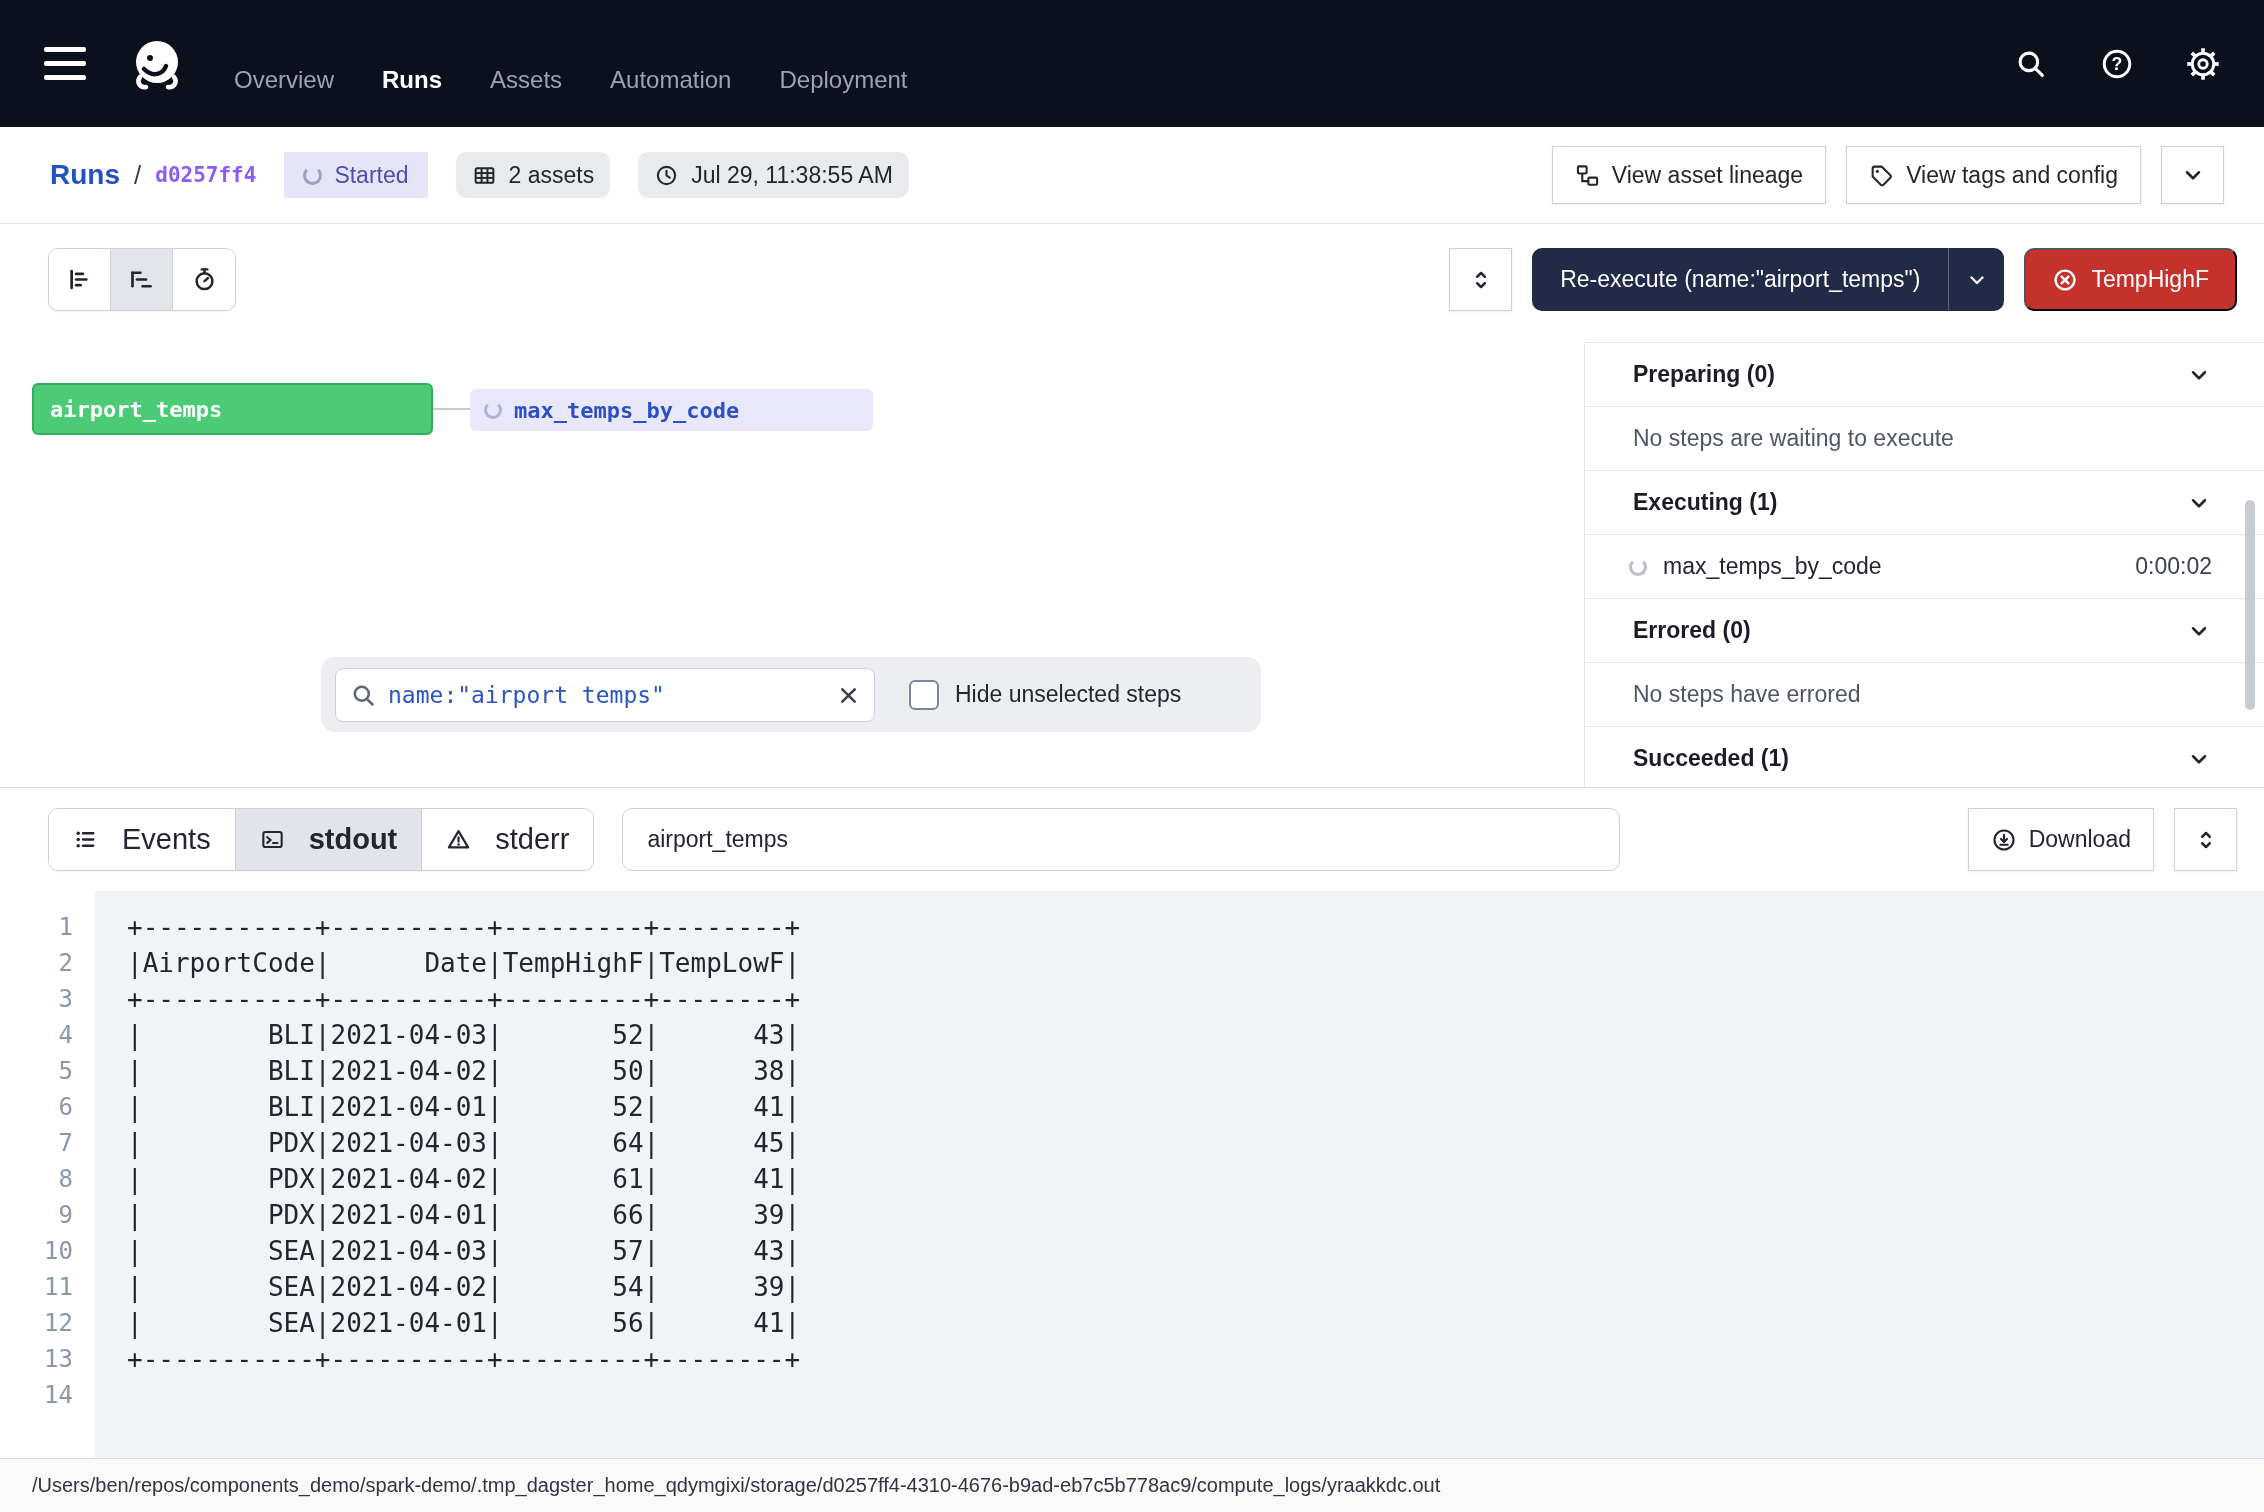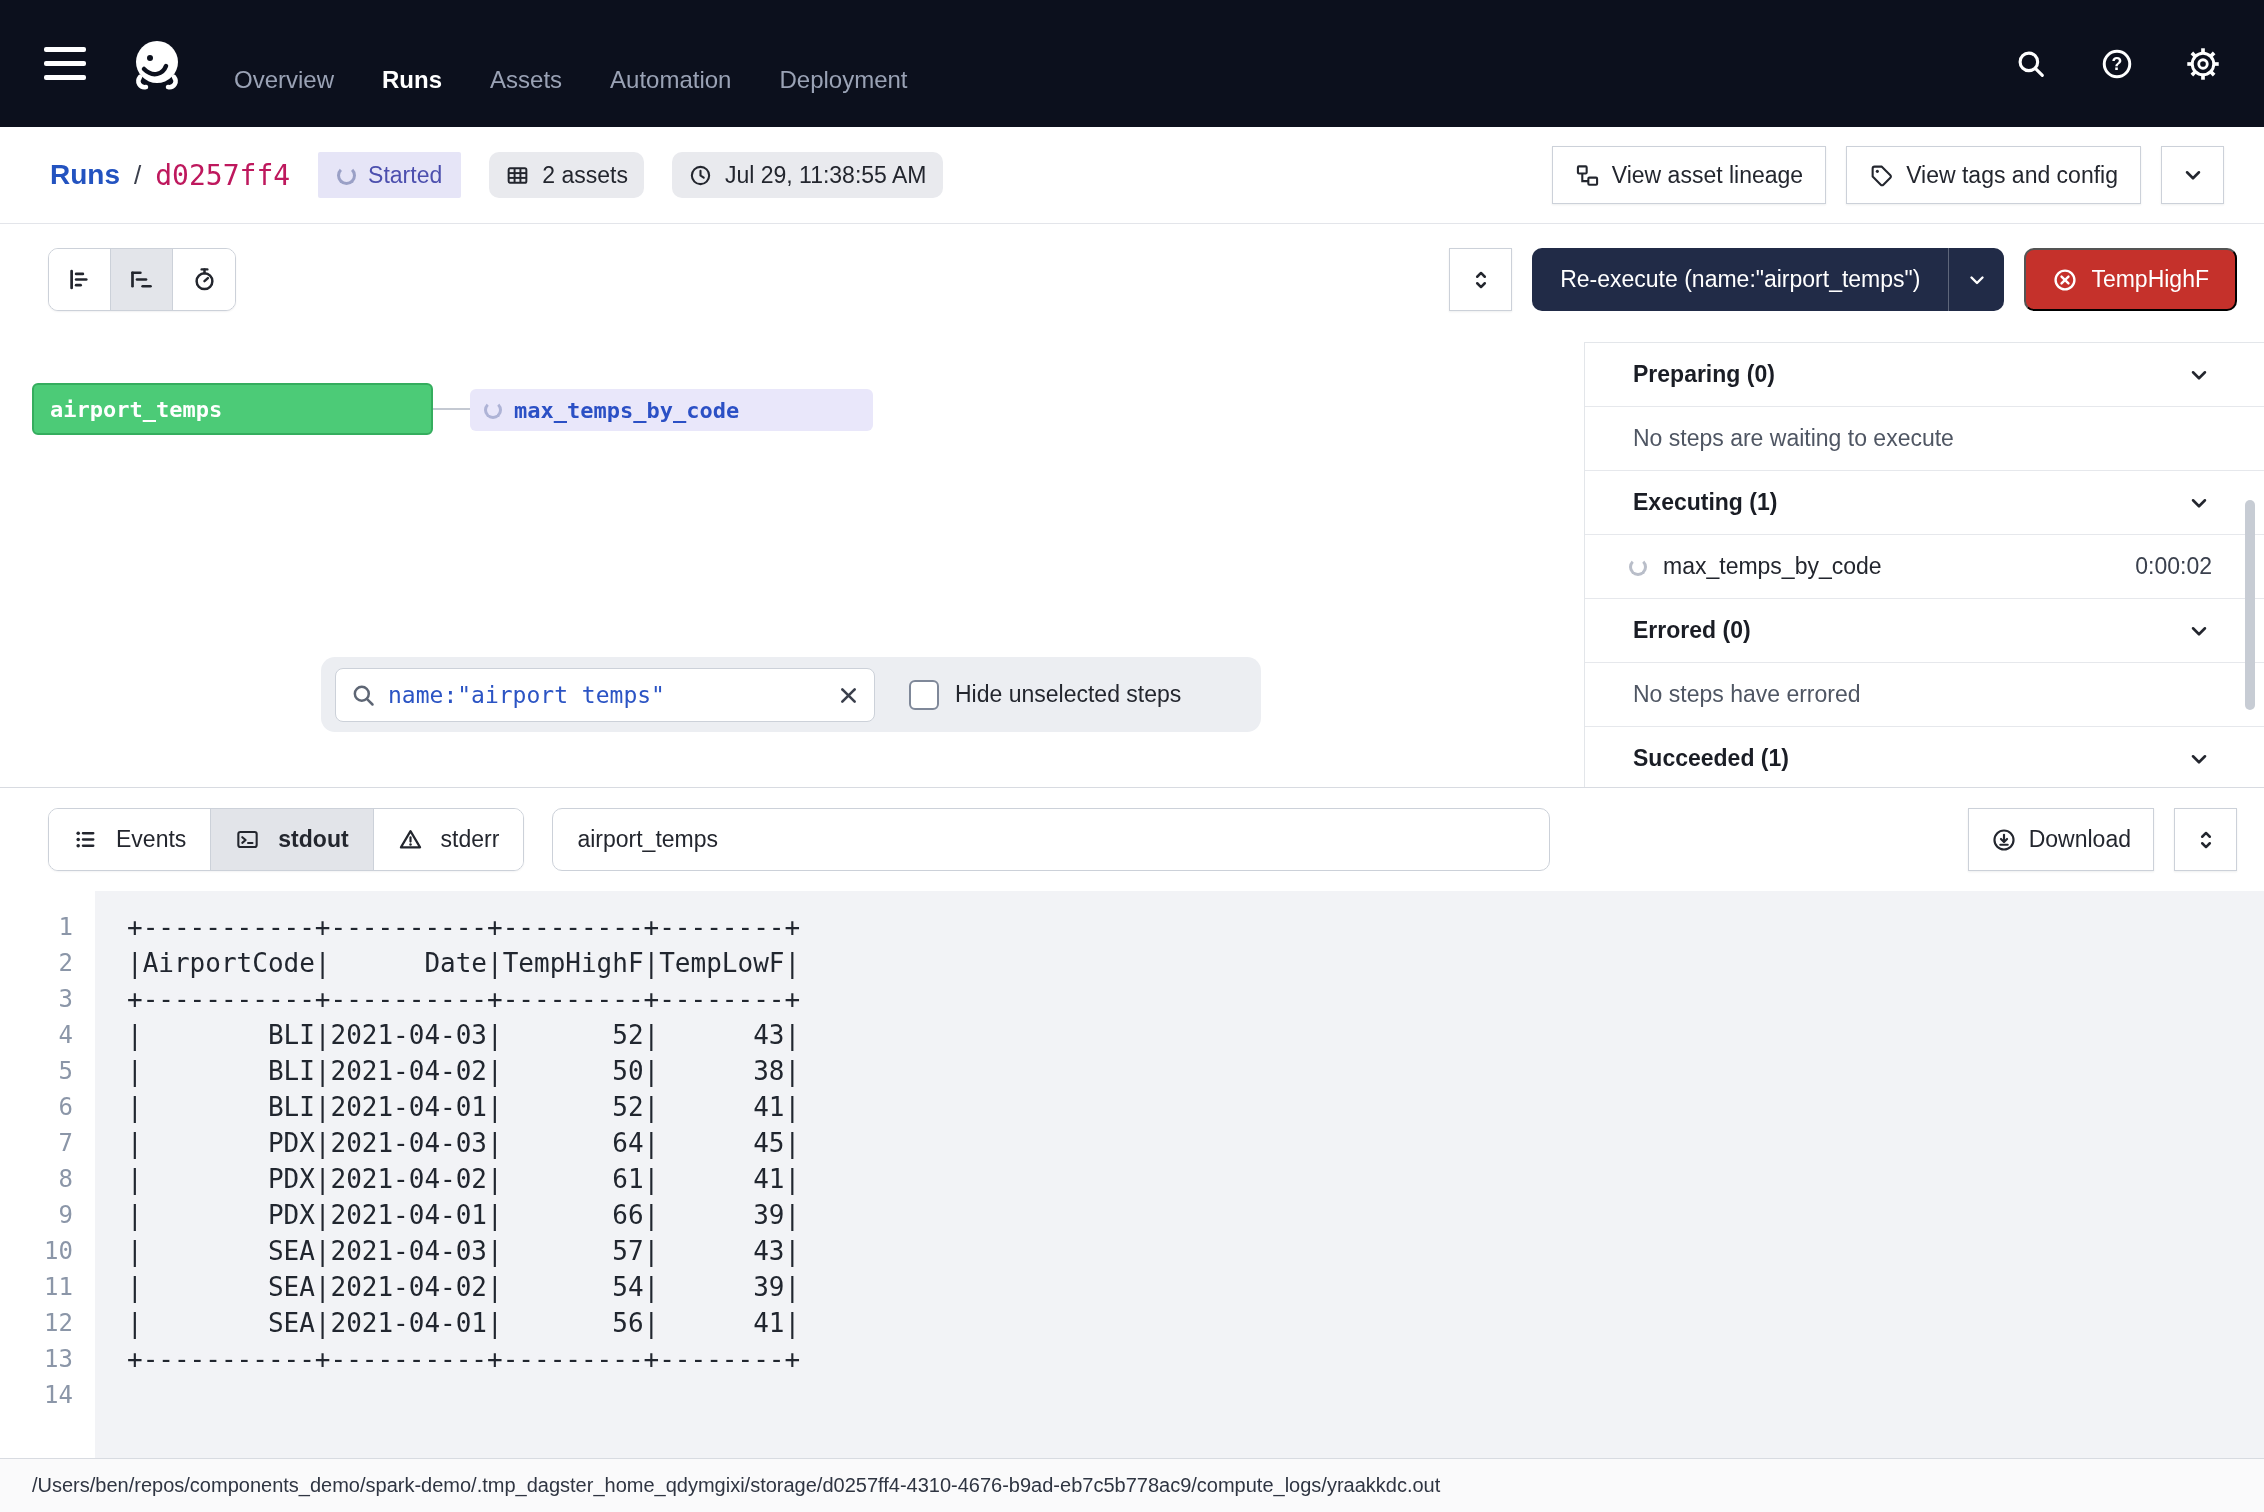--- a/index.html
+++ b/index.html
@@ -26,21 +26,21 @@
   .topnav-icon { cursor: pointer; display: flex; }
 
   
   .run-header {
     height: 97px; background: #fff; border-bottom: 1px solid #e3e5ea;
     display: flex; align-items: center; padding: 0 40px 0 50px; gap: 28px;
   }
   .breadcrumb { display: flex; align-items: center; gap: 14px; }
   .crumb-runs { color: #2353c0; font-weight: 700; font-size: 28px; cursor: pointer; }
   .crumb-sep  { color: #3a3f4c; font-size: 26px; }
-  .run-id { font-family: "DejaVu Sans Mono", monospace; font-weight: 400; font-size: 28px; color: #be185d; }
+  .run-id { font-family: "DejaVu Sans Mono", monospace; font-weight: 700; font-size: 21px; color: #8b5cf6; }
   .status-pill {
     display: flex; align-items: center; gap: 12px;
     background: #e6e5f7; color: #4c4fae; border-radius: 2px;
     height: 46px; padding: 0 19px; font-size: 23px;
   }
   .pill-spinner {
     width: 19px; height: 19px; border-radius: 50%;
     border: 3px solid #9aa0c6; border-top-color: transparent;
     animation: spin 1.1s linear infinite;
   }
@@ -151,22 +151,22 @@
     background: #c7ccd4; border-radius: 5px; z-index: 5; cursor: grab;
   }
 
   
   .log-tabs {
     height: 104px; border-top: 1px solid #d8dbe1; background: #fff;
     display: flex; align-items: center; padding: 0 27px 0 48px; gap: 28px;
   }
   .tab-group { display: flex; height: 63px; border: 1px solid #ccd1d9; border-radius: 10px; overflow: hidden; box-shadow: 0 1px 2px rgba(16,22,35,.05); }
   .tab {
-    display: flex; align-items: center; gap: 18px; padding: 0 24px;
-    font-size: 23px; background: #fff; border-right: 1px solid #ccd1d9; cursor: pointer; color:#23262e;
+    display: flex; align-items: center; gap: 24px; padding: 0 24px;
+    font-size: 29px; background: #fff; border-right: 1px solid #ccd1d9; cursor: pointer; color:#23262e;
   }
   .tab:last-child { border-right: none; }
   .tab.selected { background: #e2e4e9; font-weight: 700; }
   .log-filter-input {
     flex: 0 0 998px; height: 63px; border: 1px solid #ccd1d9; border-radius: 10px;
     padding: 0 24px; font-size: 23px; color: #23262e; outline: none;
     font-family: "Liberation Sans", sans-serif;
   }
   .log-actions { margin-left: auto; display: flex; gap: 20px; align-items: center; }
   .btn-tall { height: 63px; }

